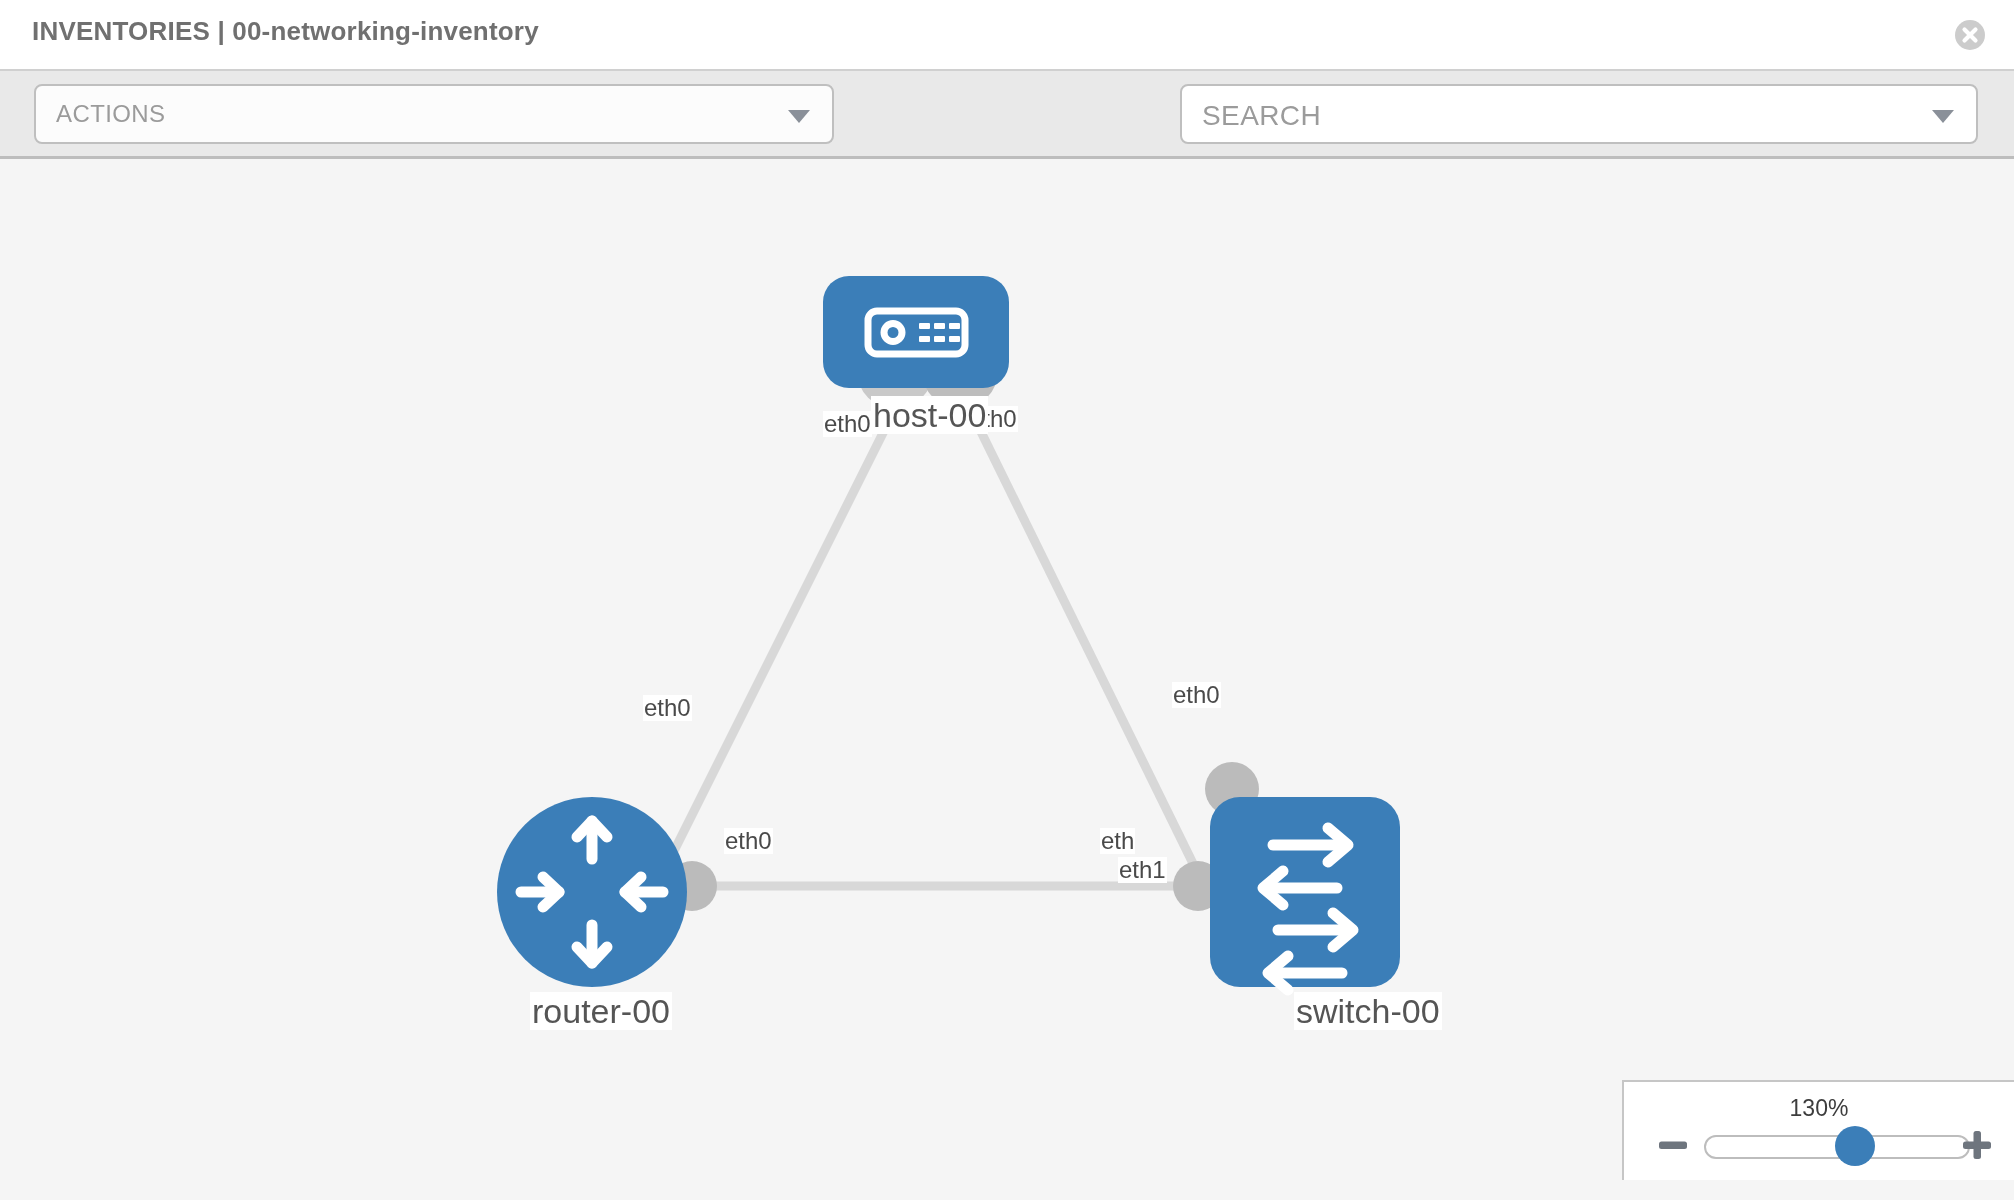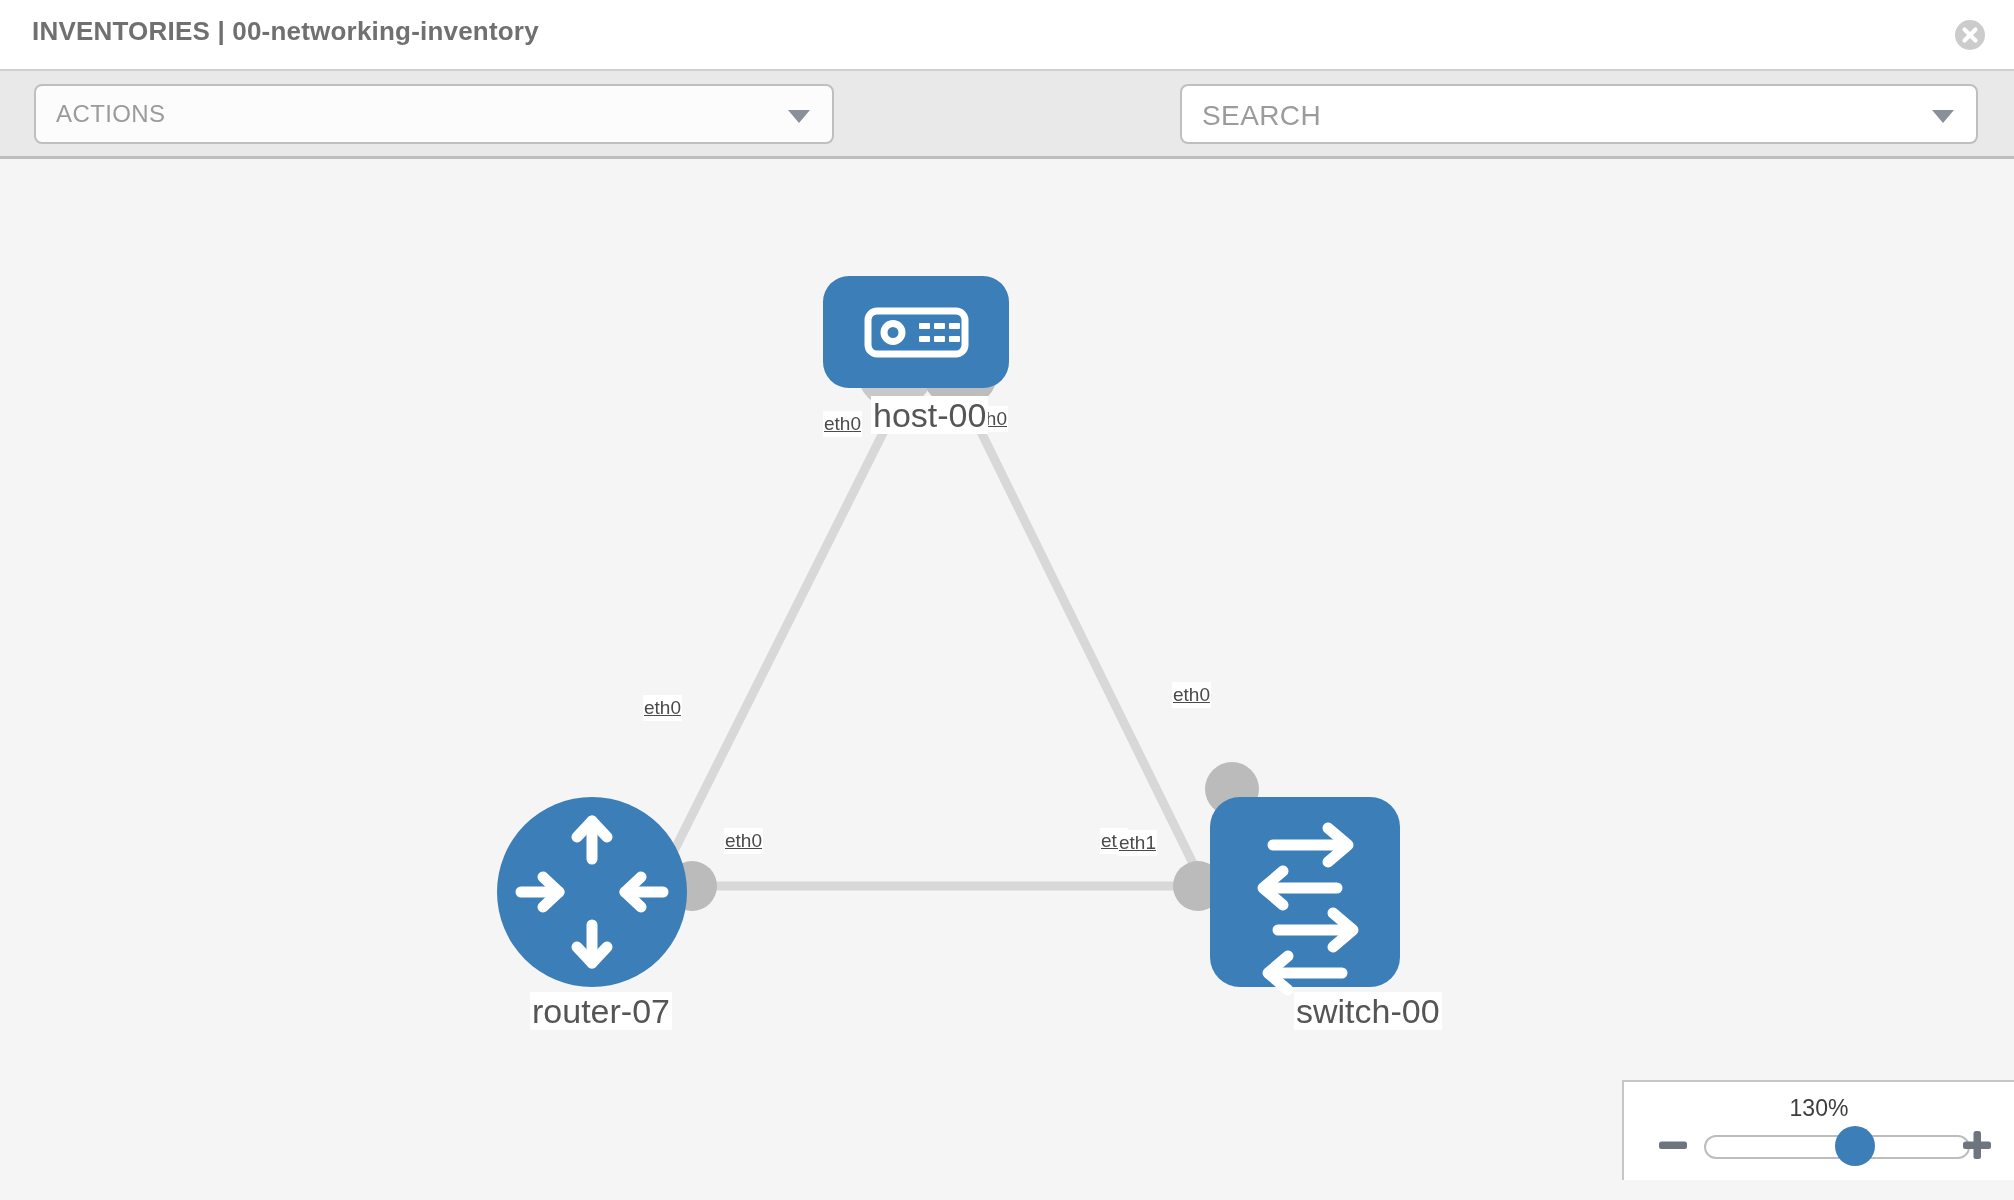--- a/index.html
+++ b/index.html
@@ -126,27 +126,26 @@
     overflow: hidden;
   }
   .topology-svg {
     position: absolute;
     left: 0; top: 0;
   }
 
   
   .edge-label {
     position: absolute;
-    font-size: 19px;
+    font-size: 24px;
     color: #4a4a4a;
     background: #ffffff;
     padding: 0 1px;
     white-space: nowrap;
     line-height: 26px;
-    text-decoration: underline;
   }
   .node-label {
     position: absolute;
     font-size: 30px;
     color: #555555;
     background: #ffffff;
     padding: 0 2px;
     white-space: nowrap;
     line-height: 34px;
     cursor: pointer;
@@ -329,24 +328,24 @@
       </g>
     </g>
   </svg>
 
   <div class="edge-label" style="left:823px; top:252px;">eth0</div>
   <div class="edge-label" style="left:969px; top:247px;">eth0</div>
   <div class="edge-label" style="left:643px; top:536px;">eth0</div>
   <div class="edge-label" style="left:1172px; top:523px;">eth0</div>
   <div class="edge-label" style="left:724px; top:669px;">eth0</div>
   <div class="edge-label" style="left:1100px; top:669px;">eth</div>
-  <div class="edge-label" style="left:1118px; top:671px;">eth1</div>
+  <div class="edge-label" style="left:1118px; top:698px;">eth1</div>
 
   <div class="node-label big" style="left:871px; top:237px;">host-00</div>
-  <div class="node-label big" style="left:530px; top:833px;">router-07</div>
+  <div class="node-label big" style="left:530px; top:833px;">router-00</div>
   <div class="node-label big" style="left:1246px; top:833px;margin-left:48px;">switch-00</div>
 
   <div class="zoom-panel" style="left:1622px; top:921px;">
     <div class="zoom-value">130%</div>
 
     <div class="zoom-minus">
       <svg width="34" height="34" viewBox="0 0 34 34">
         <rect x="3" y="13.5" width="28" height="7.5" rx="2.5" fill="#6e757e"></rect>
       </svg>
     </div>

